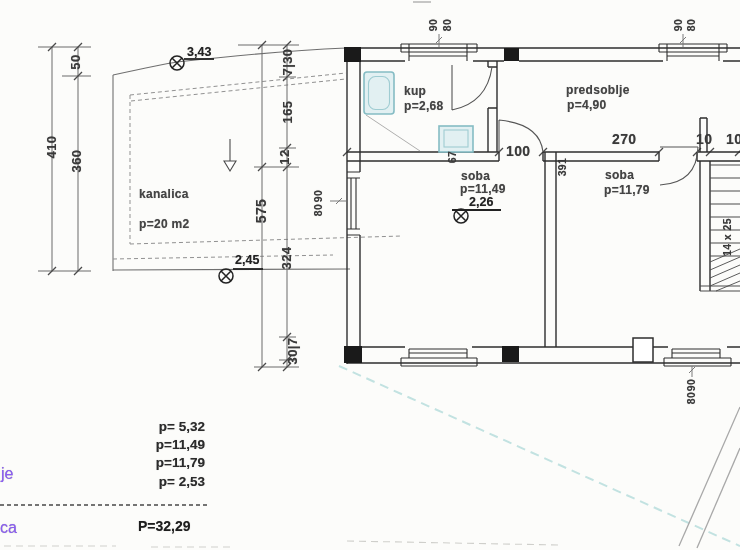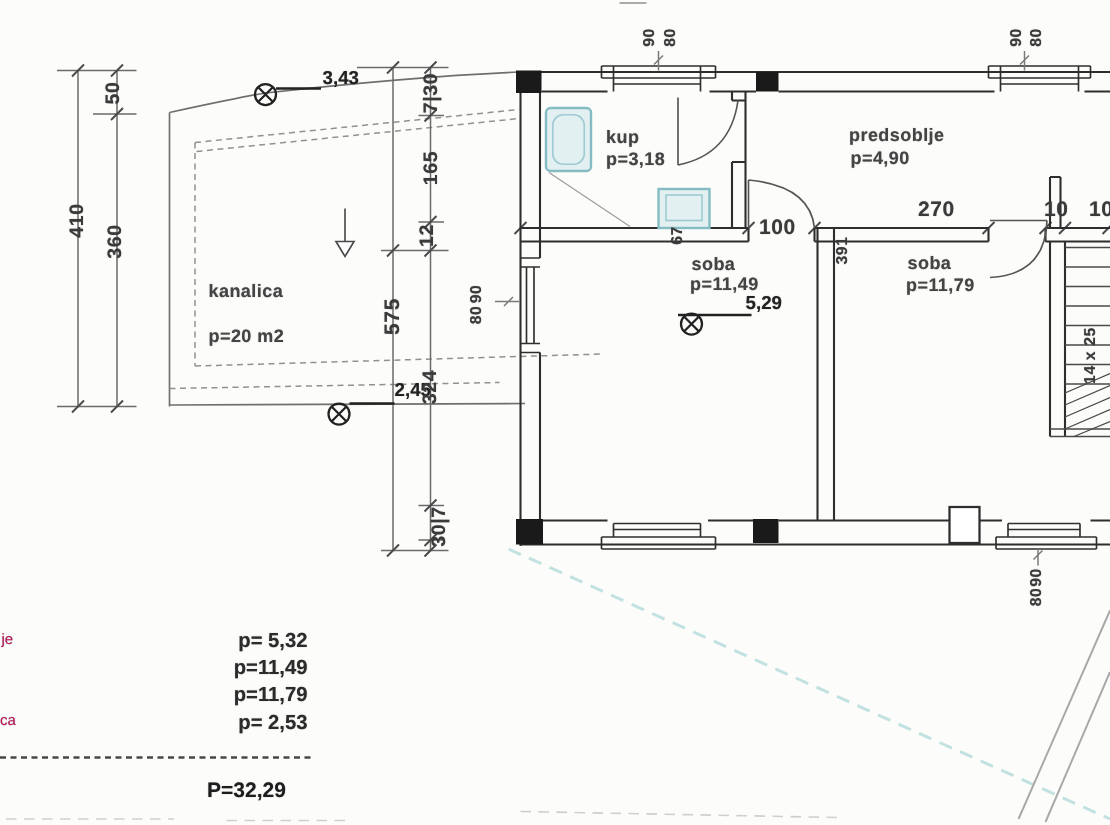--- a/index.html
+++ b/index.html
@@ -4,24 +4,24 @@
 <style>
   html,body{margin:0;padding:0;background:#ffffff;}
   #plan{position:relative;width:740px;height:550px;background:#fcfcfa;overflow:hidden;
         font-family:"Liberation Sans",sans-serif;filter:blur(0.22px);}
   #plan svg{position:absolute;left:0;top:0;}
   .lbl{position:absolute;color:#3c3c3c;white-space:pre;line-height:1;}
   .room{font-size:12px;font-weight:700;letter-spacing:.3px;color:#444;}
   .dim{font-size:13px;font-weight:700;color:#3a3a3a;letter-spacing:.4px;}
   .dim-lg{font-size:14px;}
   .dim-sm{font-size:10.5px;}
-  .mark{font-size:12.5px;font-weight:700;color:#222;margin-left:28px;}
+  .mark{font-size:12.5px;font-weight:700;color:#222;}
   .v{transform:translate(-50%,-50%) rotate(-90deg);}
   .legend-val{font-size:13.5px;font-weight:600;color:#2b2b2b;width:66px;text-align:right;}
-  .legend-lbl{font-size:10px;font-weight:500;color:#be185d;}
+  .legend-lbl{font-size:16px;font-weight:500;color:#8b5cf6;margin-top:44px;}
   .legend-total{font-size:14px;font-weight:700;color:#1d1d1d;width:68px;text-align:left;}
   .blur1{text-shadow:0 0 .7px rgba(60,60,60,.55);}
 </style>
 </head>
 <body>
 
 <div id="plan">
 
 <svg width="740" height="550" viewBox="0 0 740 550">
 
@@ -131,33 +131,33 @@
   <g stroke="#cfcfcb" stroke-width="1.1" stroke-dasharray="7,5" fill="none">
     <path d="M347,541 L558,545"></path>
     <path d="M4,546 L116,546 M151,547 L233,547"></path>
     <path d="M413,2 L431,2" stroke-dasharray="none" stroke="#9a9a9a"></path>
   </g>
 
   <path d="M0,505 L207,505" stroke="#474747" stroke-width="1.6" stroke-dasharray="4,3" fill="none"></path>
 </svg>
 
 <div class="lbl room blur1" style="left:404px;top:85px">kup</div>
-<div class="lbl room blur1" style="left:404px;top:100px">p=3,18</div>
+<div class="lbl room blur1" style="left:404px;top:100px">p=2,68</div>
 <div class="lbl room blur1" style="left:566px;top:84px">predsoblje</div>
 <div class="lbl room blur1" style="left:567px;top:99px">p=4,90</div>
 <div class="lbl room blur1" style="left:461px;top:170px">soba</div>
 <div class="lbl room blur1" style="left:460px;top:183px">p=11,49</div>
 <div class="lbl room blur1" style="left:605px;top:169px">soba</div>
 <div class="lbl room blur1" style="left:604px;top:184px">p=11,79</div>
 <div class="lbl room blur1" style="left:139px;top:188px">kanalica</div>
 <div class="lbl room blur1" style="left:139px;top:218px">p=20 m2</div>
 
 <div class="lbl mark blur1" style="left:187px;top:46px">3,43</div>
 <div class="lbl mark blur1" style="left:235px;top:254px">2,45</div>
-<div class="lbl mark blur1" style="left:469px;top:196px">5,29</div>
+<div class="lbl mark blur1" style="left:469px;top:196px">2,26</div>
 
 <div class="lbl dim dim-lg blur1" style="left:506px;top:144px">100</div>
 <div class="lbl dim dim-lg blur1" style="left:612px;top:132px">270</div>
 <div class="lbl dim dim-lg blur1" style="left:696px;top:132px">10</div>
 <div class="lbl dim dim-lg blur1" style="left:726px;top:132px">10</div>
 
 <div class="lbl dim v blur1" style="left:75px;top:62px">50</div>
 <div class="lbl dim v blur1" style="left:51px;top:147px">410</div>
 <div class="lbl dim v blur1" style="left:76px;top:161px">360</div>
 <div class="lbl dim v blur1" style="left:287px;top:62px">7|30</div>

